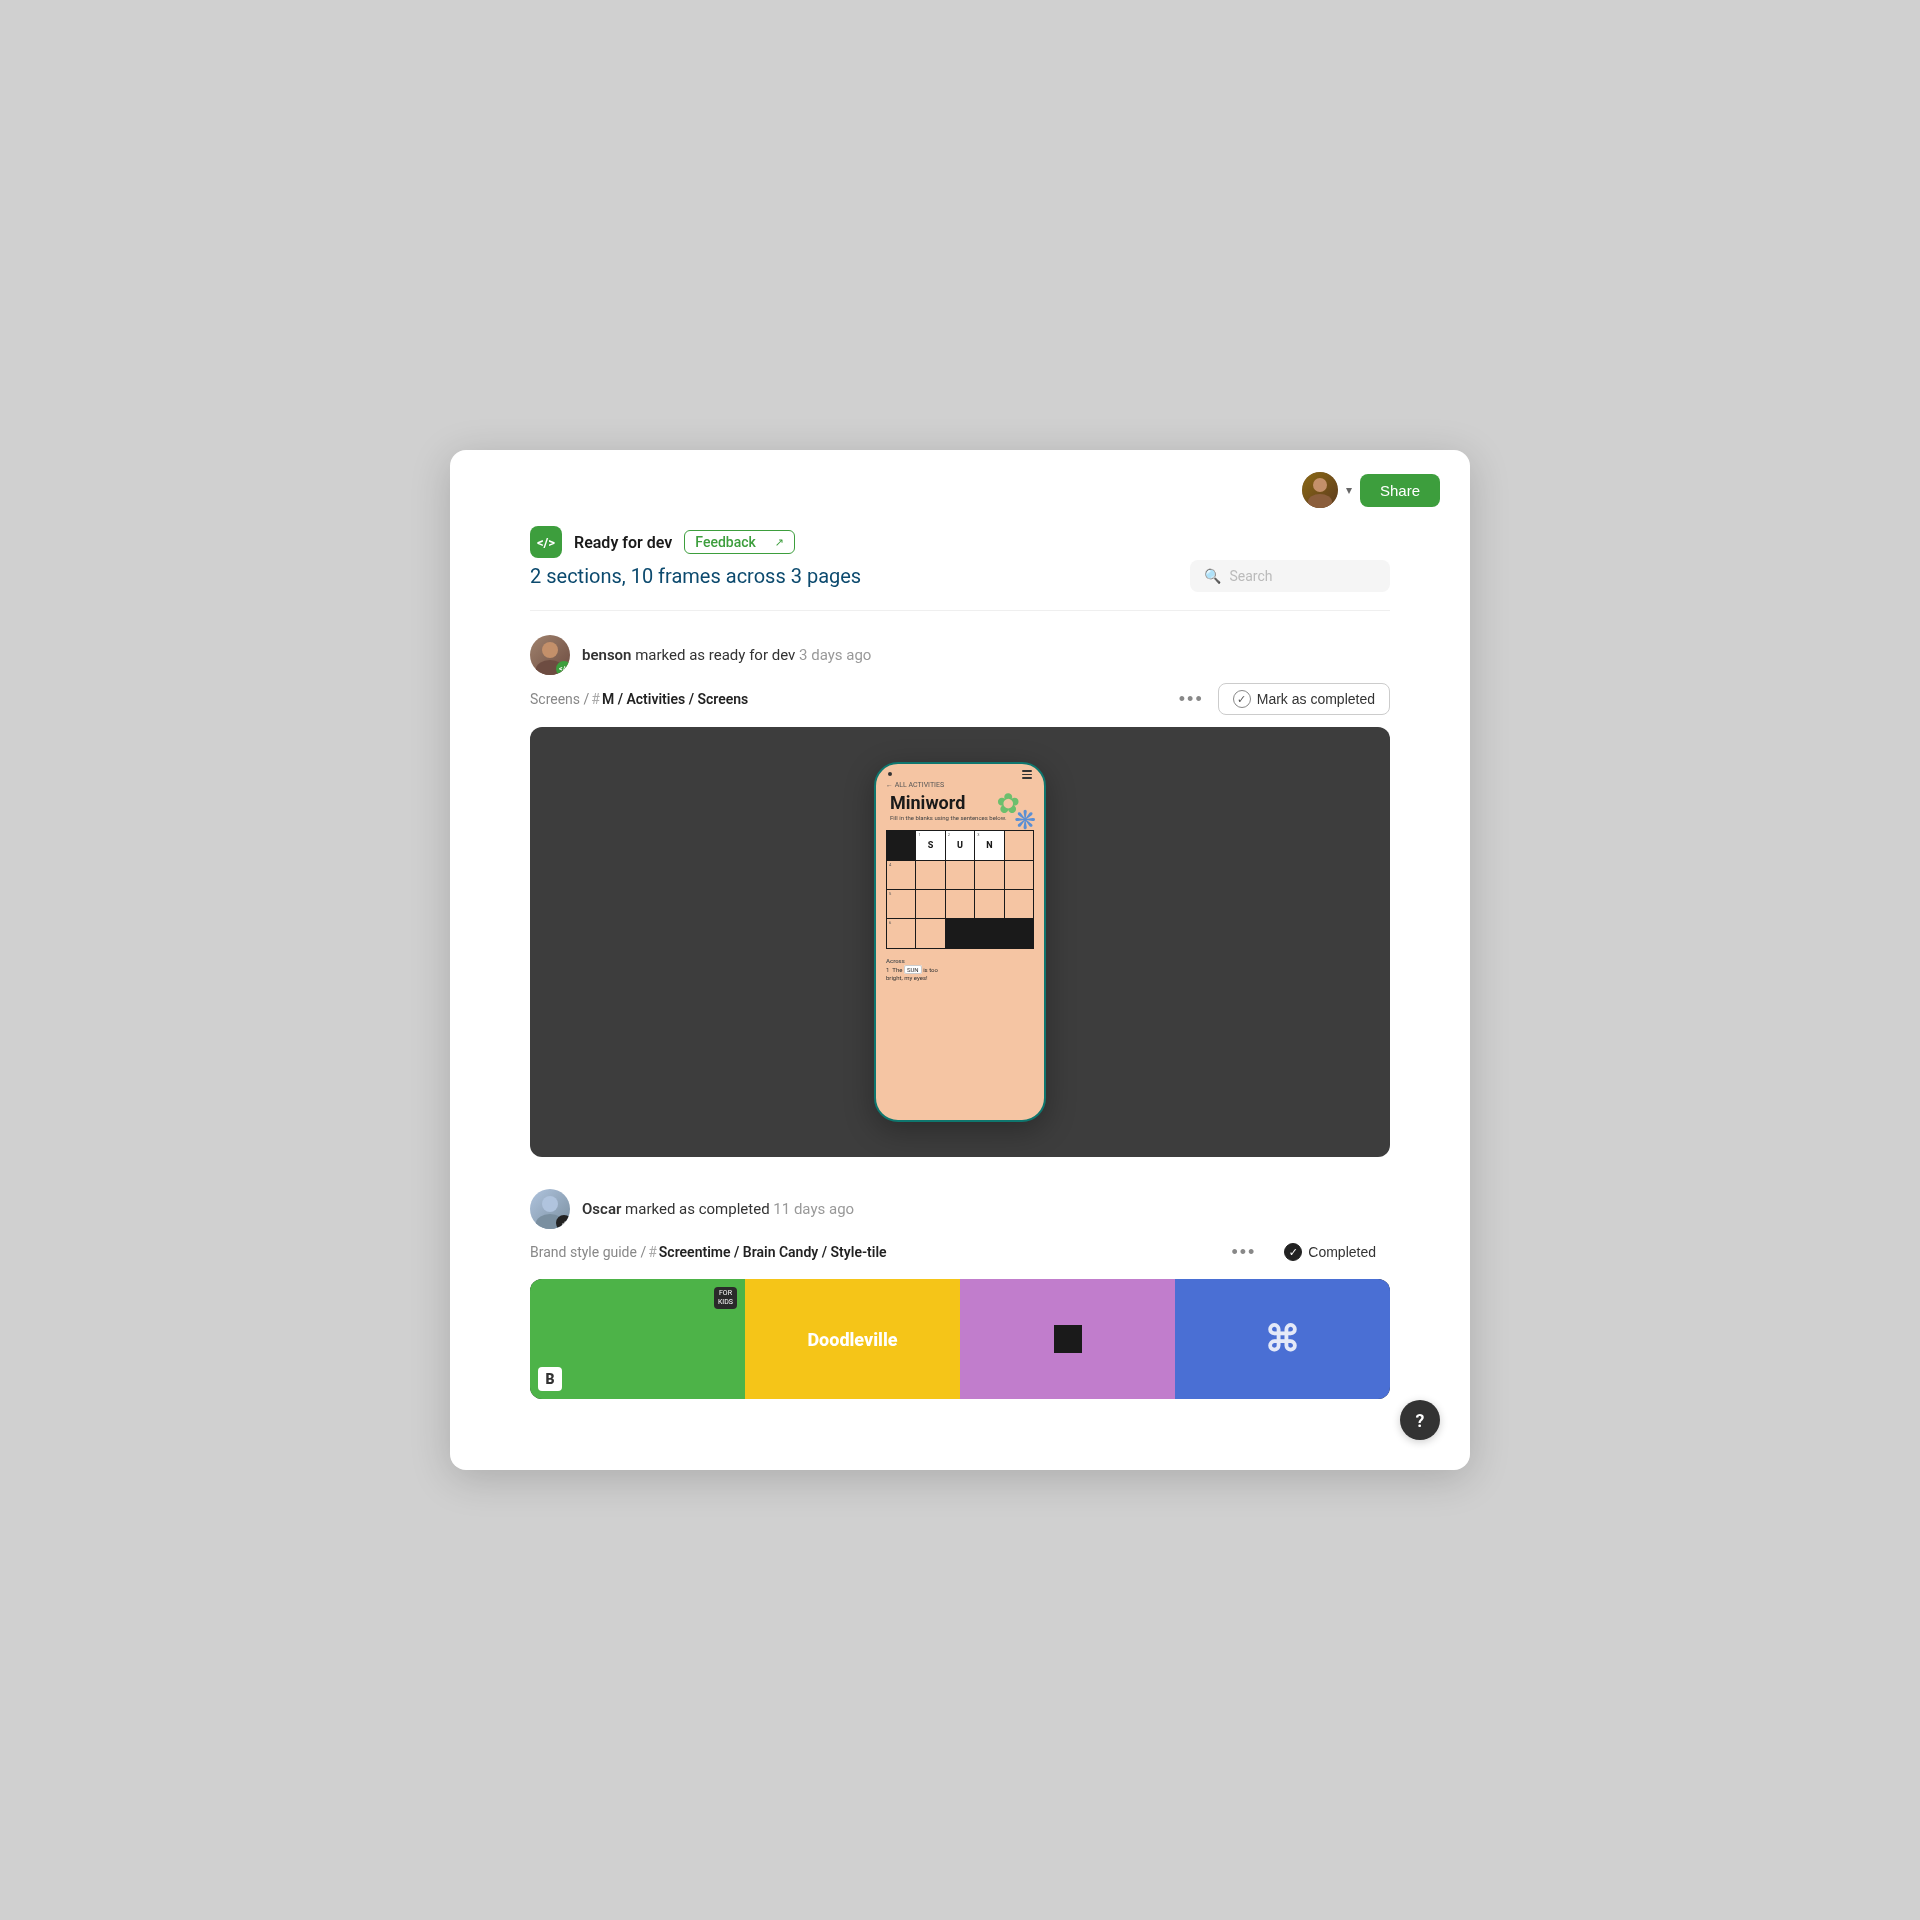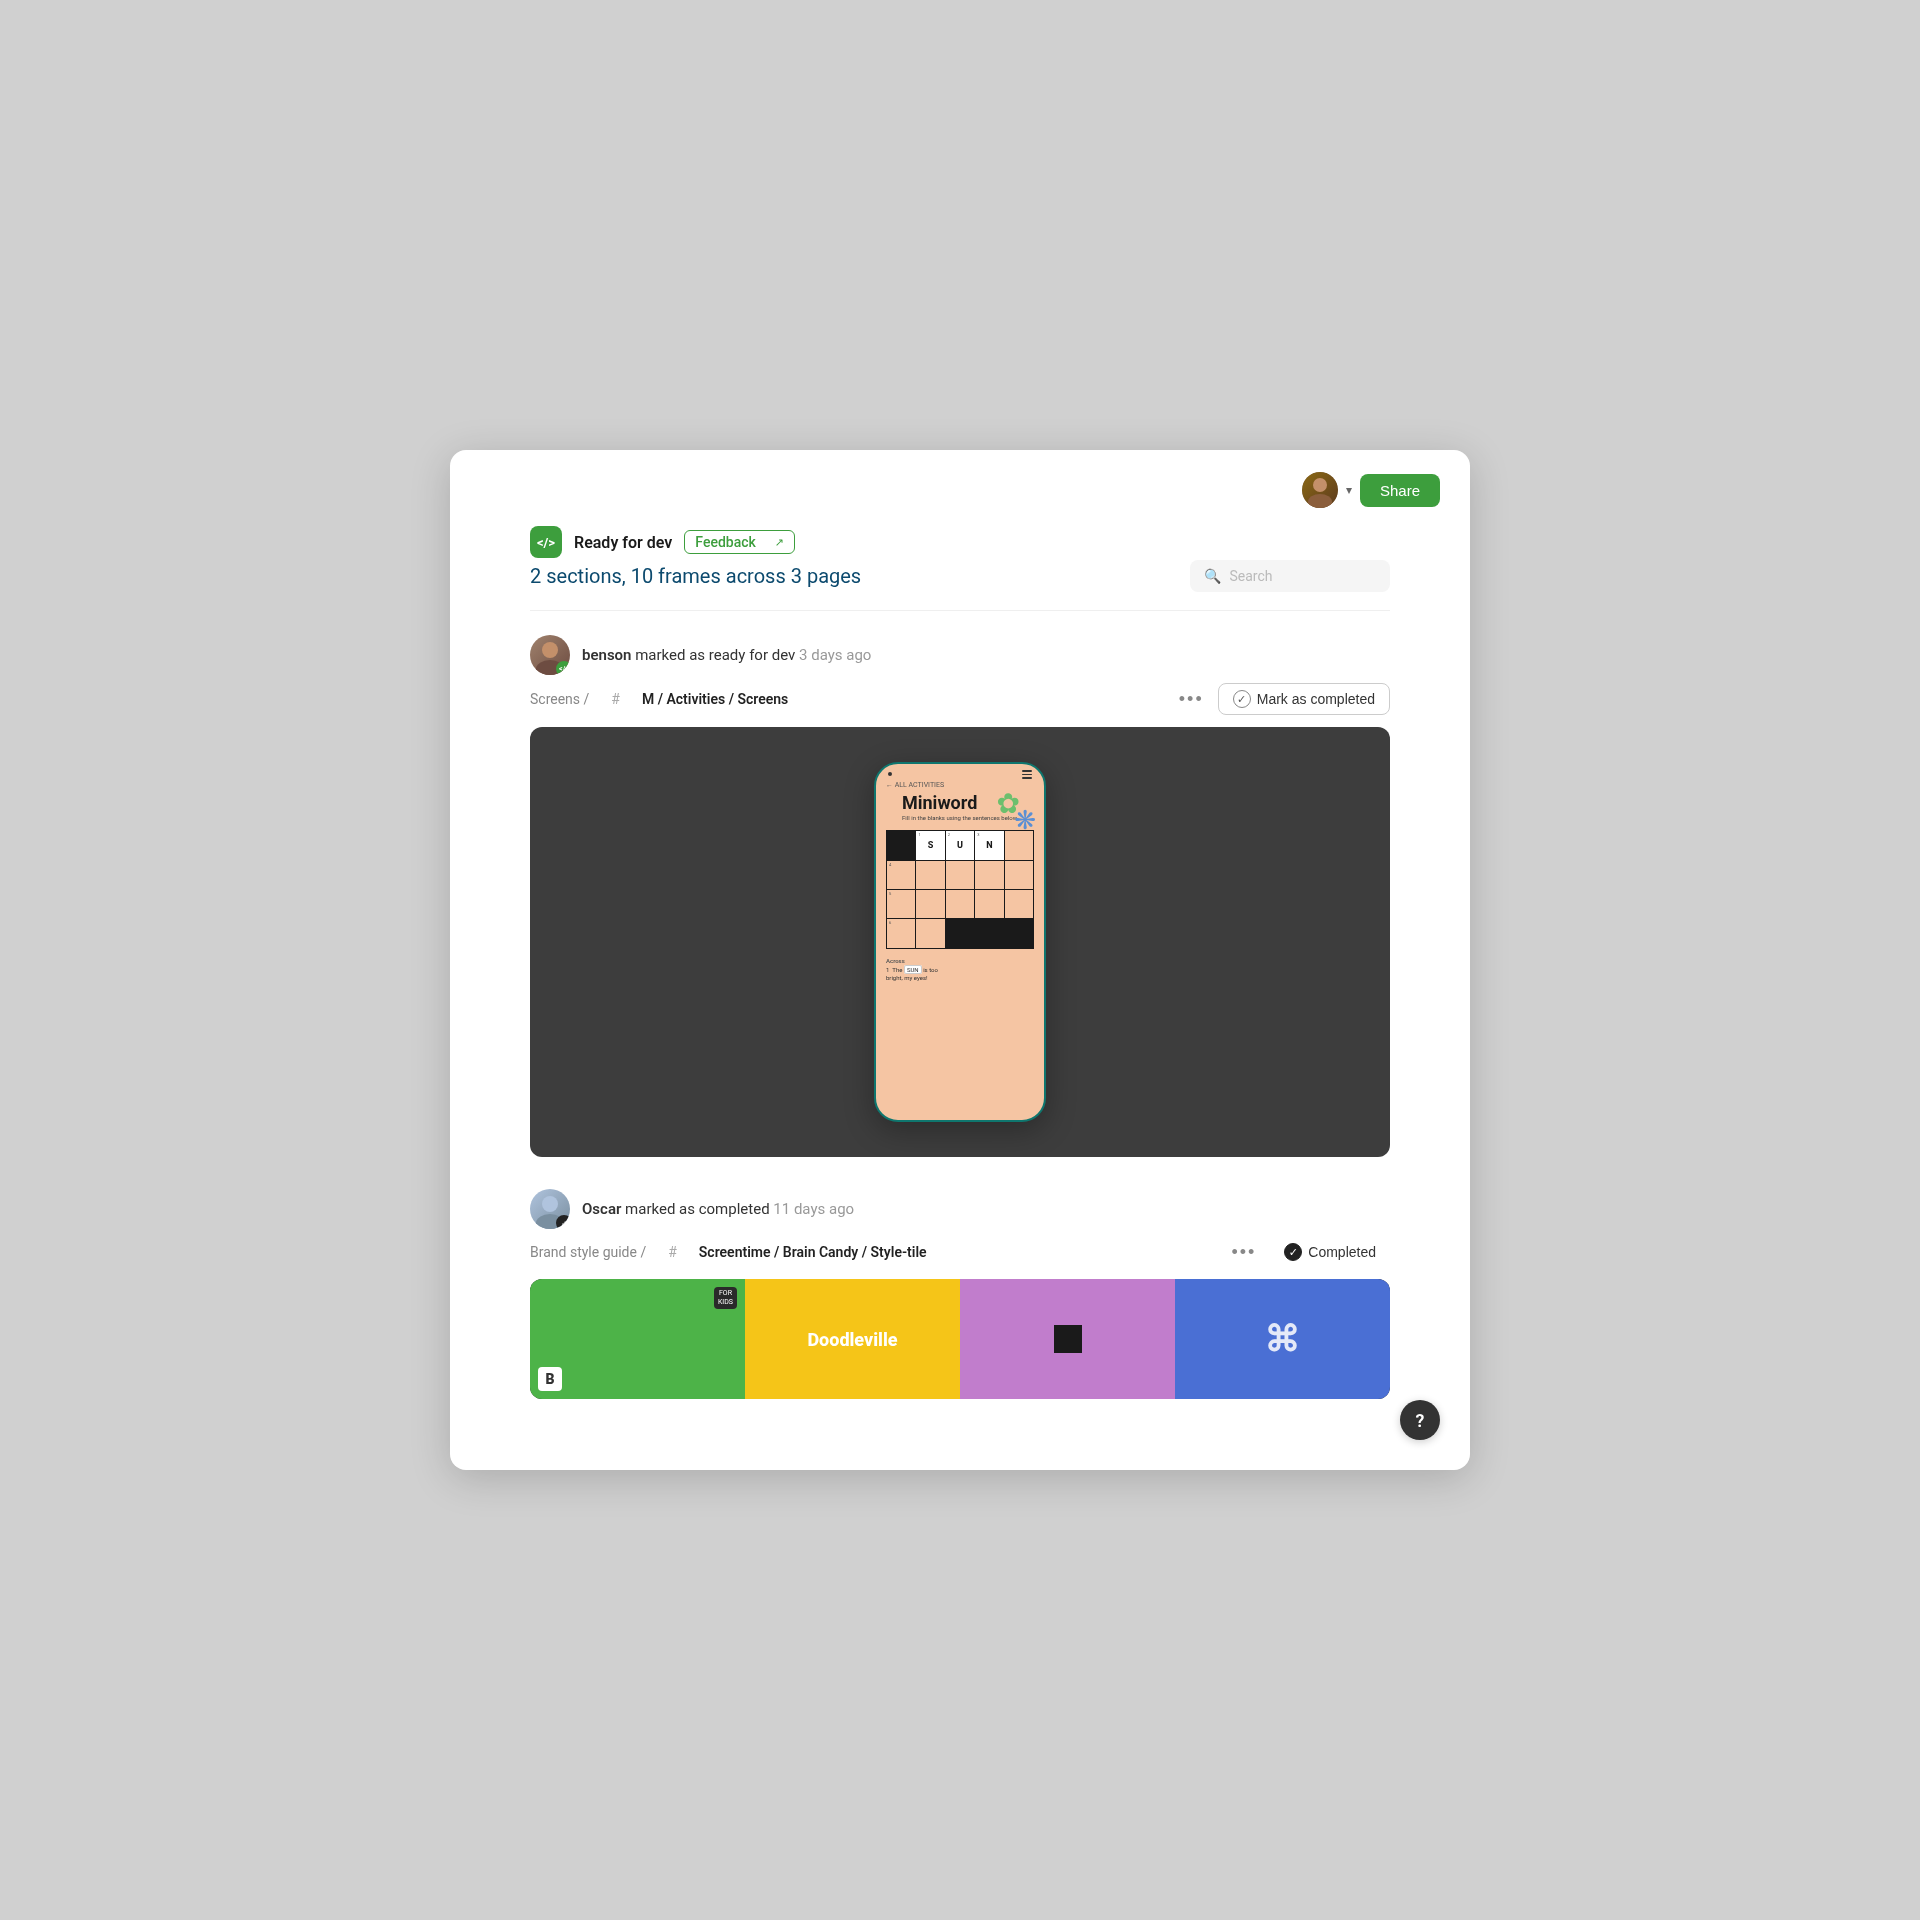--- a/index.html
+++ b/index.html
@@ -201,21 +201,21 @@
       display: flex;
       align-items: center;
       justify-content: space-between;
       margin-bottom: 12px;
     }
     .feed-breadcrumb {
       font-size: 14px;
       color: #888;
       display: flex;
       align-items: flex-end;
-      gap: 22px;
+      gap: 2px;
     }
     .feed-breadcrumb strong {
       color: #222;
       font-weight: 600;
     }
     .feed-breadcrumb .hash {
       color: #aaa;
     }
     .feed-actions {
       display: flex;
@@ -318,21 +318,21 @@
       height: 1.5px;
       background: #333;
       border-radius: 1px;
     }
     .phone-back-link {
       font-size: 7px;
       color: #555;
       padding: 0 10px 2px 10px;
     }
     .phone-title-area {
-      padding: 2px 10px 4px 26px;
+      padding: 2px 10px 4px 14px;
       position: relative;
     }
     .phone-title {
       font-size: 18px;
       font-weight: 700;
       color: #1a1a1a;
       line-height: 1.1;
     }
     .phone-subtitle {
       font-size: 6px;

